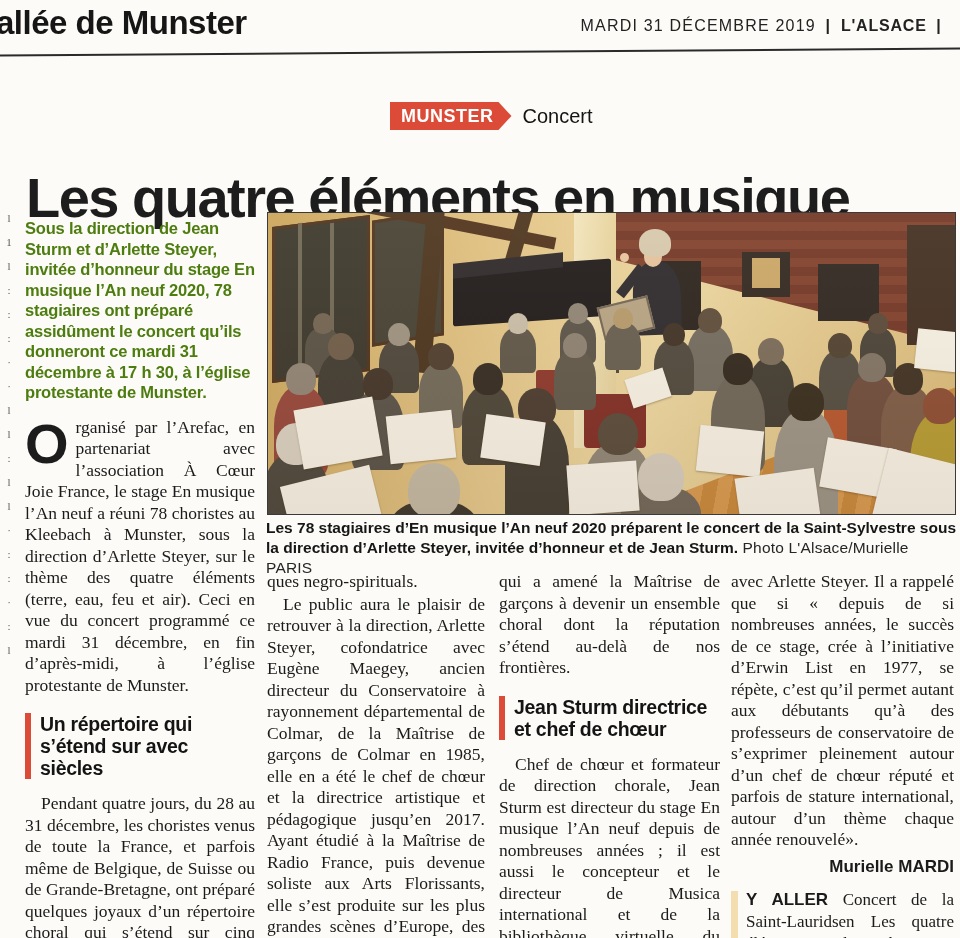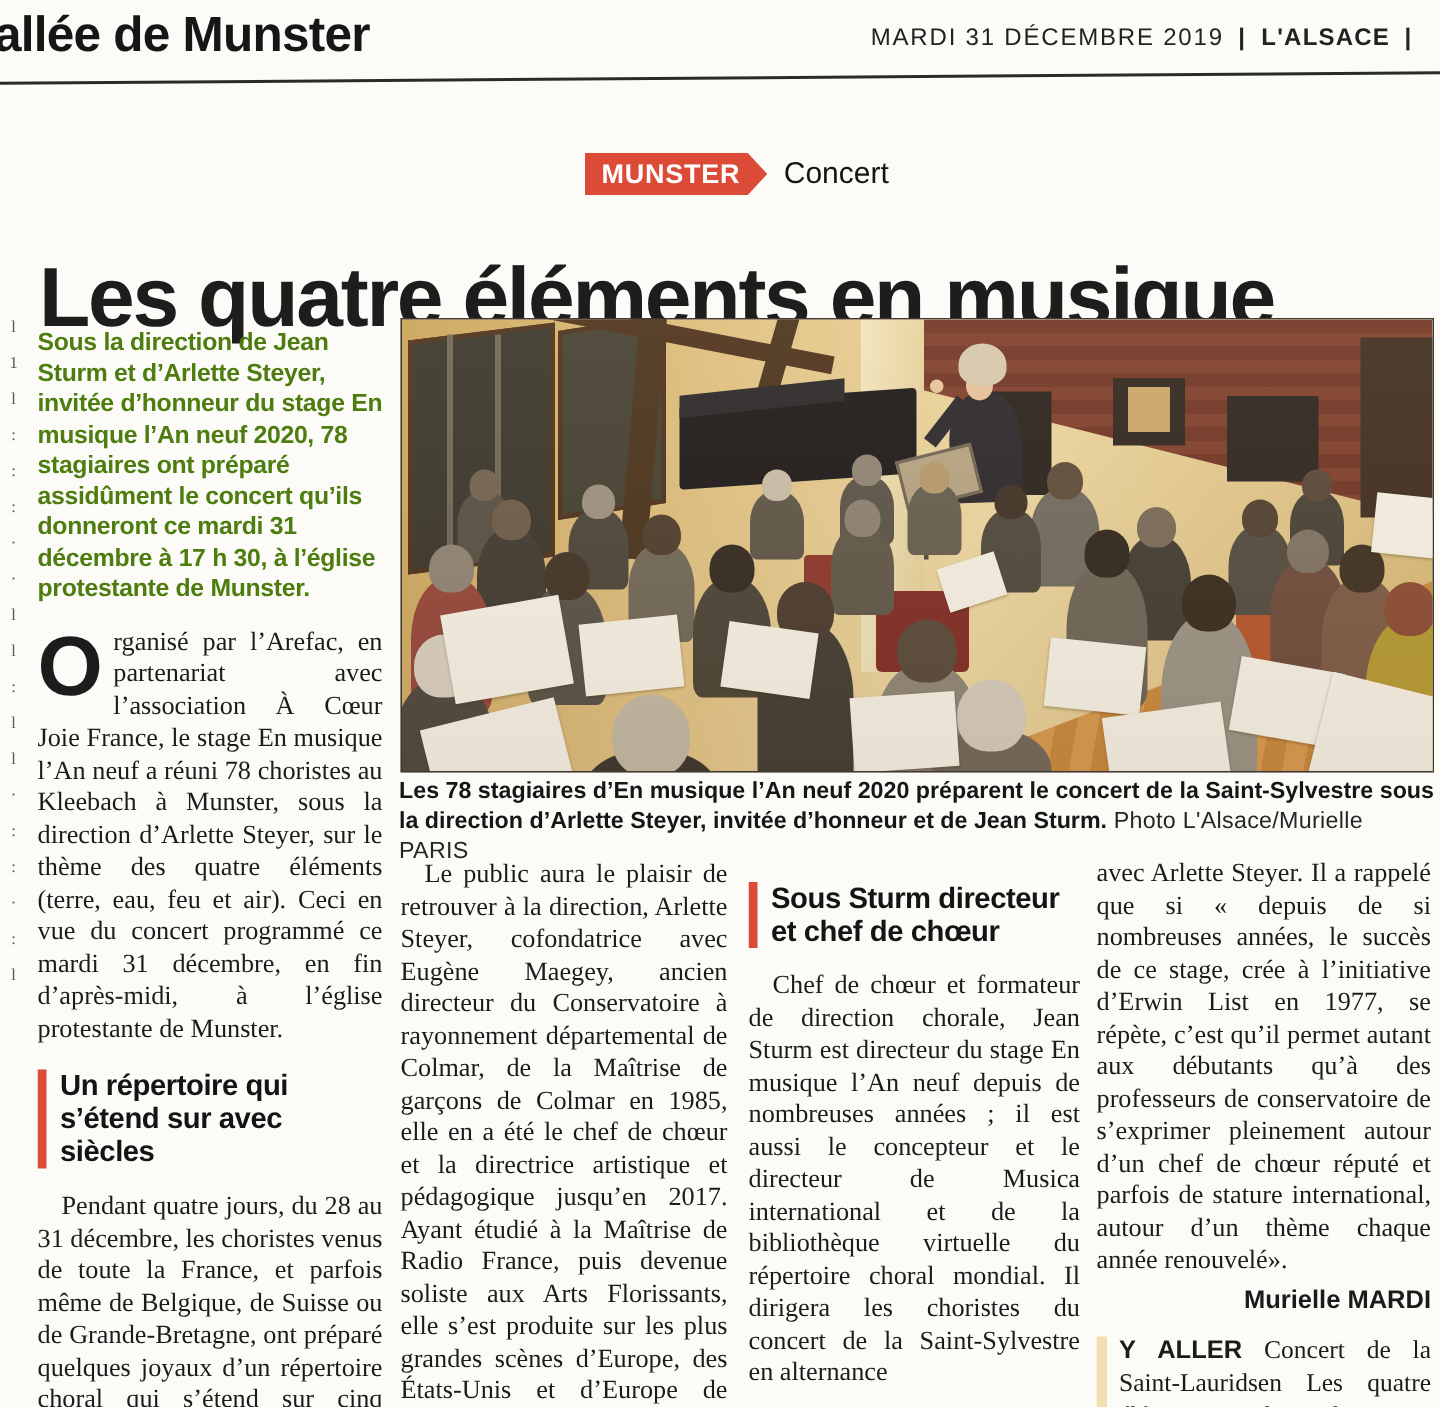--- a/index.html
+++ b/index.html
@@ -228,27 +228,29 @@
       <div style="position: absolute; left: 18px; top: 262px; width: 92px; height: 62px; background: rgb(247, 244, 236); transform: rotate(-14deg); box-shadow: rgba(60, 40, 10, 0.35) 0px 1px 2px;"></div>
       <div style="position: absolute; left: 360px; top: 160px; width: 40px; height: 30px; background: rgb(247, 244, 236); transform: rotate(-18deg); box-shadow: rgba(60, 40, 10, 0.35) 0px 1px 2px;"></div>
       <div style="position: absolute; left: 0px; top: 0px; width: 100%; height: 100%; background: linear-gradient(rgba(255, 230, 170, 0.1), rgba(120, 80, 30, 0.12));"></div>
     </div>
 </div>
 <div class="caption">
   <span>Les 78 stagiaires d’En musique l’An neuf 2020 préparent le concert de la Saint-Sylvestre sous la direction d’Arlette Steyer, invitée d’honneur et de Jean Sturm.</span><span class="credit"> Photo L'Alsace/Murielle PARIS</span>
 </div>
 
 <div class="col col2">
+  <p class="serif-p">ques negro-spirituals.</p>
   <p class="serif-p indent pgap"><span>Le public aura le plaisir de retrouver à la direction, Arlette Steyer, cofondatrice avec Eugène Maegey, ancien directeur du Conservatoire à rayonnement départemental de Colmar, de la Maîtrise de garçons de Colmar en 1985, elle en a été le chef de chœur et la directrice artistique et pédagogique jusqu’en 2017. Ayant étudié à la Maîtrise de </span><span class="ital">Radio France</span><span>, puis devenue soliste aux Arts Florissants, elle s’est produite sur les plus grandes scènes d’Europe, des États-Unis et d’Europe de l’Est, C’est cette expérience de chanteuse qui lui a permis d’insuffler l’élan</span></p>
 </div>
 
 <div class="col col3">
+  <p class="serif-p">qui a amené la Maîtrise de garçons à devenir un ensemble choral dont la réputation s’étend au-delà de nos frontières.</p>
   <div class="subhead">
     <span class="bar"></span>
-    <span class="txt">Sous Sturm directeur et chef de chœur</span>
+    <span class="txt">Jean Sturm directrice et chef de chœur</span>
   </div>
   <p class="serif-p indent">Chef de chœur et formateur de direction chorale, Jean Sturm est directeur du stage En musique l’An neuf depuis de nombreuses années ; il est aussi le concepteur et le directeur de Musica international et de la bibliothèque virtuelle du répertoire choral mondial. Il dirigera les choristes du concert de la Saint-Sylvestre en alternance</p>
 </div>
 
 <div class="col col4">
   <p class="serif-p">avec Arlette Steyer. Il a rappelé que si « depuis de si nombreuses années, le succès de ce stage, crée à l’initiative d’Erwin List en 1977, se répète, c’est qu’il permet autant aux débutants qu’à des professeurs de conservatoire de s’exprimer pleinement autour d’un chef de chœur réputé et parfois de stature international, autour d’un thème chaque année renouvelé».</p>
   <p class="byline">Murielle MARDI</p>
   <div class="infobox">
     <span class="ybar"></span>
     <p class="serif-p"><b>Y ALLER</b><span> Concert de la Saint-</span><span>Lauridsen </span><span class="ital">Les quatre éléments</span><span> dimanche 31 décembre, à 17 h 30, à l’église protestante de Munster. Entrée libre, plateau.</span></p>

